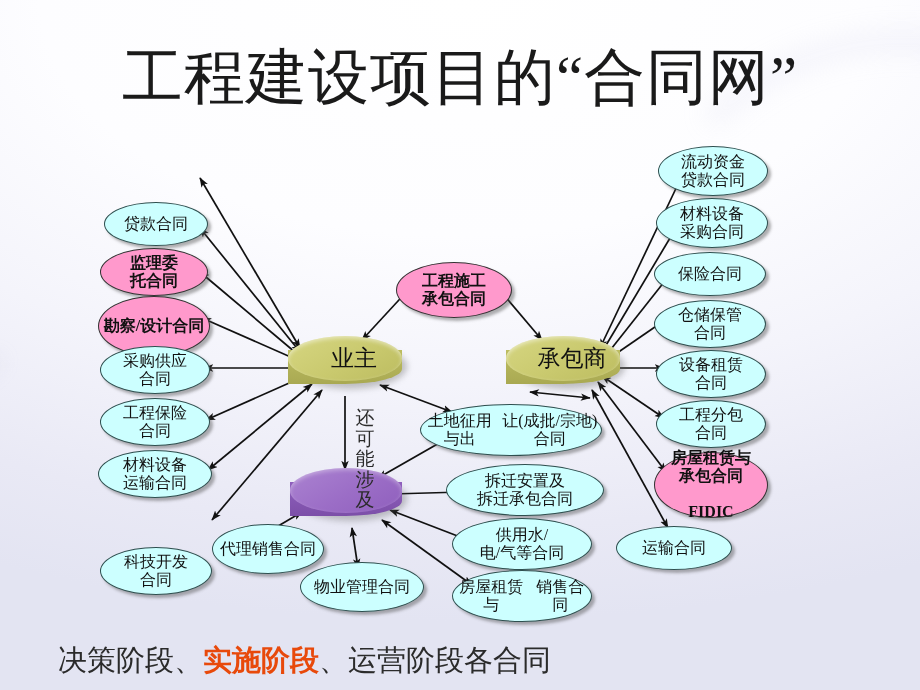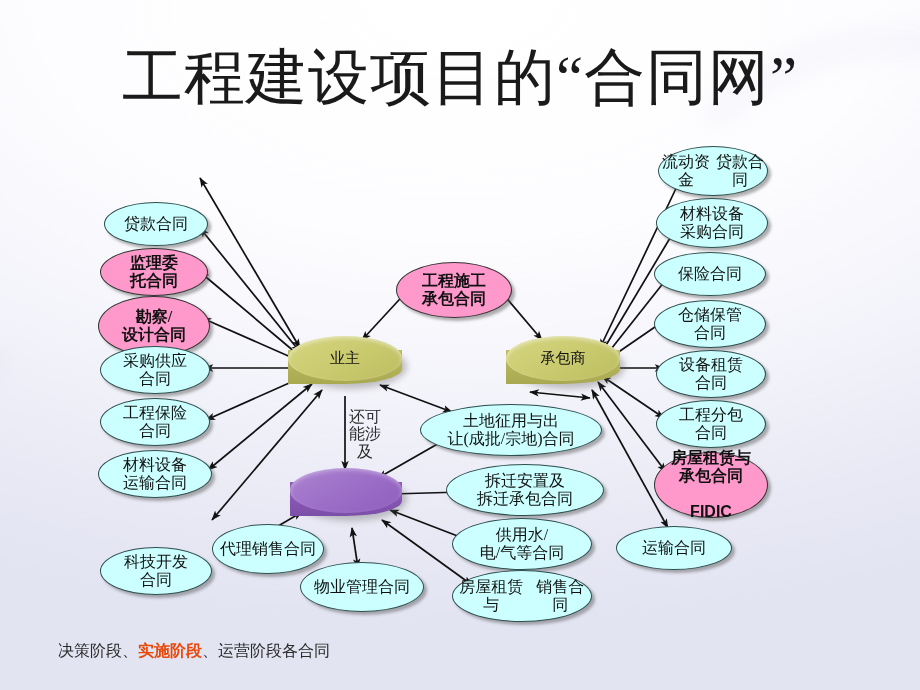--- a/index.html
+++ b/index.html
@@ -49,39 +49,39 @@
   .cyan{background:#ccffff;}
   .pink{background:#ff99cc;border-color:#333;font-weight:700;}
 
   
   .hub{position:absolute;}
   .hub .side{position:absolute;left:0;top:22%;width:100%;height:56%;}
   .hub .top{position:absolute;left:0;top:0;width:100%;height:72%;
     border-radius:50%;}
   .hub .label{position:absolute;left:0;top:0;width:100%;height:72%;
     display:flex;align-items:center;justify-content:center;
-    font-size:15px;color:#111;z-index:4;}
+    font-size:23px;color:#111;z-index:4;padding-left:9px;}
 
   .hub-olive .top{background:linear-gradient(150deg,#d6d681 0%,#c9c96e 55%,#bcbc60 100%);
     box-shadow:inset 0 2px 4px rgba(255,255,255,.5);}
   .hub-olive .side{background:linear-gradient(180deg,#bdbd61,#a9a952);
     border-radius:0 0 50%/0 0 44% 44%;}
   .hub-purple .top{background:linear-gradient(150deg,#ab83d1 0%,#9b6dc6 55%,#8f5fbd 100%);
     box-shadow:inset 0 2px 4px rgba(255,255,255,.35);}
   .hub-purple .side{background:linear-gradient(180deg,#8f5fbd,#7c4fa8);
     border-radius:0 0 50%/0 0 44% 44%;}
   .hub .shadow{position:absolute;left:5px;top:8px;width:100%;height:72%;
     border-radius:50%;background:rgba(90,90,90,.35);filter:blur(3px);z-index:0;}
 
-  .edge-label{position:absolute;font-size:16px;line-height:1.08;color:#2b2b2b;
+  .edge-label{position:absolute;font-size:19px;line-height:1.08;color:#2b2b2b;
     width:34px;text-align:center;}
 
-  #caption{position:absolute;left:58px;top:641px;font-size:16px;color:#2b2b2b;}
+  #caption{position:absolute;left:58px;top:641px;font-size:29px;color:#2b2b2b;}
   #caption .hl{color:#e8490b;font-weight:700;}
-  .fidic{font-family:Liberation Sans, sans-serif;font-weight:700;margin-top:18px;}
+  .fidic{font-family:Liberation Serif, serif;font-weight:700;margin-top:18px;}
 </style>
 </head>
 <body>
 
 <div id="stage">
 
   <div class="swoosh sw5"></div>
   <div class="swoosh sw4"></div>
   <div class="swoosh sw1"></div>
   <div class="swoosh sw2"></div>
@@ -144,42 +144,42 @@
   </div>
 
   <div class="node ellipse cyan" style="left:104px;top:202px;width:104px;height:44px;flex-direction:column;">
     <span>贷款合同</span>
     <span></span>
   </div>
   <div class="node ellipse pink" style="left:100px;top:248px;width:108px;height:48px;flex-direction:column;">
     <span>监理委</span>
     <span>托合同</span>
   </div>
-  <div class="node ellipse pink" style="left:98px;top:296px;width:112px;height:60px;flex-direction:column;">
+  <div class="node ellipse pink" style="left:98px;top:296px;width:112px;height:60px;flex-direction:row;">
     <span>勘察/</span>
     <span>设计合同</span>
   </div>
   <div class="node ellipse cyan" style="left:100px;top:346px;width:110px;height:48px;flex-direction:column;">
     <span>采购供应</span>
     <span>合同</span>
   </div>
   <div class="node ellipse cyan" style="left:100px;top:398px;width:110px;height:48px;flex-direction:column;">
     <span>工程保险</span>
     <span>合同</span>
   </div>
   <div class="node ellipse cyan" style="left:98px;top:450px;width:114px;height:48px;flex-direction:column;">
     <span>材料设备</span>
     <span>运输合同</span>
   </div>
   <div class="node ellipse cyan" style="left:100px;top:502px;width:112px;height:48px;flex-direction:column;margin-top:45px;">
     <span>科技开发</span>
     <span>合同</span>
   </div>
 
-  <div class="node ellipse cyan" style="left:658px;top:146px;width:110px;height:50px;">
+  <div class="node ellipse cyan" style="left:658px;top:146px;width:110px;height:50px;flex-direction:column;">
     <span>流动资金</span>
     <span>贷款合同</span>
   </div>
   <div class="node ellipse cyan" style="left:656px;top:198px;width:112px;height:50px;flex-direction:column;">
     <span>材料设备</span>
     <span>采购合同</span>
   </div>
   <div class="node ellipse cyan" style="left:654px;top:252px;width:112px;height:44px;flex-direction:column;">
     <span>保险合同</span>
     <span></span>
@@ -199,21 +199,21 @@
   <div class="node ellipse pink" style="left:654px;top:452px;width:114px;height:66px;flex-direction:column;">
     <span>房屋租赁与</span>
     <span>承包合同</span>
     <span class="fidic">FIDIC</span>
   </div>
   <div class="node ellipse cyan" style="left:616px;top:526px;width:116px;height:44px;flex-direction:column;">
     <span>运输合同</span>
     <span></span>
   </div>
 
-  <div class="node ellipse cyan" style="left:420px;top:404px;width:182px;height:52px;flex-direction:column;">
+  <div class="node ellipse cyan" style="left:420px;top:404px;width:182px;height:52px;flex-direction:row;">
     <span>土地征用与出</span>
     <span>让(成批/宗地)合同</span>
   </div>
   <div class="node ellipse cyan" style="left:446px;top:464px;width:158px;height:52px;flex-direction:column;">
     <span>拆迁安置及</span>
     <span>拆迁承包合同</span>
   </div>
   <div class="node ellipse cyan" style="left:452px;top:518px;width:140px;height:52px;flex-direction:column;">
     <span>供用水/</span>
     <span>电/气等合同</span>

